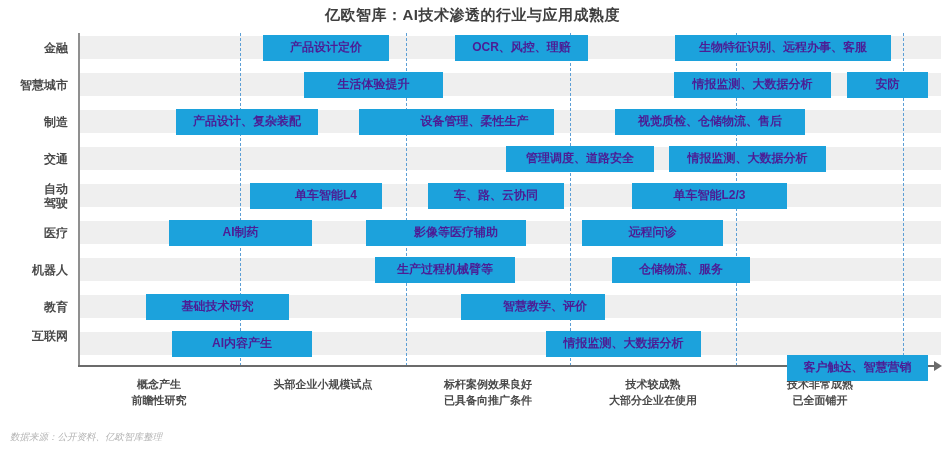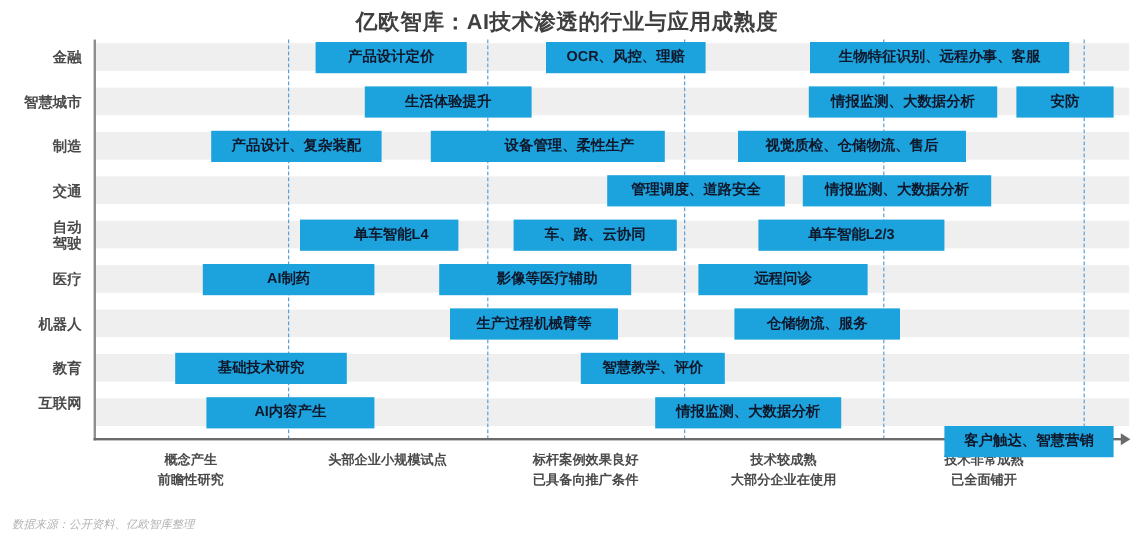--- a/index.html
+++ b/index.html
@@ -1,26 +1,26 @@
 <!DOCTYPE html>
 <html><head>
 <meta charset="utf-8">
 <style>
   html,body{margin:0;padding:0;background:#ffffff;}
   body{font-family:"Liberation Sans","DejaVu Sans",sans-serif;}
   .canvas{position:relative;width:945px;height:450px;background:#fff;overflow:hidden;}
   .title{position:absolute;top:6px;left:0;width:945px;text-align:center;
-         font-size:18px;font-weight:bold;color:#3f3f3f;letter-spacing:0.5px;}
+         font-size:15px;font-weight:bold;color:#3f3f3f;letter-spacing:0.5px;}
   .plot{position:absolute;left:0;top:0;width:945px;height:450px;}
   .band{position:absolute;left:79px;right:4px;height:23px;background:#efefef;}
   .row-label{position:absolute;left:0;width:68px;text-align:right;
              font-size:12px;font-weight:bold;color:#4a4a4a;line-height:14px;}
   .dash{position:absolute;top:33px;height:333px;width:0;
         border-left:1px dashed #5c9fd6;}
-  .box{position:absolute;height:26px;background:#1ca2dc;color:#0f172a;
+  .box{position:absolute;height:26px;background:#1ca2dc;color:#4c1d95;
        font-size:12px;font-weight:bold;display:flex;align-items:center;justify-content:center;
        white-space:nowrap;z-index:3;}
   .y-axis{position:absolute;left:78px;top:33px;width:2px;height:334px;background:#8f8f8f;}
   .x-axis{position:absolute;left:78px;top:365px;height:2px;width:857px;background:#6b6b6b;}
   .arrow{position:absolute;right:-7px;top:-4px;width:0;height:0;
          border-left:8px solid #6b6b6b;border-top:5px solid transparent;border-bottom:5px solid transparent;}
   .stage{position:absolute;top:376px;transform:translateX(-50%);text-align:center;
          font-size:11px;font-weight:bold;color:#4a4a4a;line-height:16px;white-space:nowrap;}
   .footer{position:absolute;left:10px;top:431px;font-size:9.5px;font-style:italic;color:#b3b3b3;}
 </style>
@@ -93,21 +93,21 @@
         <div class="box" style="left: 669px; width: 157px; top: 145.5px;">情报监测、大数据分析</div>
         <div class="box" style="left: 250px; width: 112px; top: 182.5px; padding-left: 20px;">单车智能L4</div>
         <div class="box" style="left: 428px; width: 136px; top: 182.5px;">车、路、云协同</div>
         <div class="box" style="left: 632px; width: 155px; top: 182.5px;">单车智能L2/3</div>
         <div class="box" style="left: 169px; width: 143px; top: 219.5px;">AI制药</div>
         <div class="box" style="left: 366px; width: 140px; top: 219.5px; padding-left: 20px;">影像等医疗辅助</div>
         <div class="box" style="left: 582px; width: 141px; top: 219.5px;">远程问诊</div>
         <div class="box" style="left: 375px; width: 140px; top: 256.5px;">生产过程机械臂等</div>
         <div class="box" style="left: 612px; width: 138px; top: 256.5px;">仓储物流、服务</div>
         <div class="box" style="left: 146px; width: 143px; top: 293.5px;">基础技术研究</div>
-        <div class="box" style="left: 484px; width: 120px; top: 293.5px;">智慧教学、评价</div>
+        <div class="box" style="left: 461px; width: 120px; top: 293.5px; padding-left: 24px;">智慧教学、评价</div>
         <div class="box" style="left: 172px; width: 140px; top: 330.5px;">AI内容产生</div>
         <div class="box" style="left: 546px; width: 155px; top: 330.5px;">情报监测、大数据分析</div>
         <div class="box" style="left: 787px; width: 141px; top: 330.5px; margin-top: 24px;">客户触达、智慧营销</div>
       </div>
     <div class="y-axis"></div>
     <div class="x-axis">
       <div class="arrow"></div>
     </div>
     <div id="stages-layer">
         <div class="stage" style="left: 159px;">

